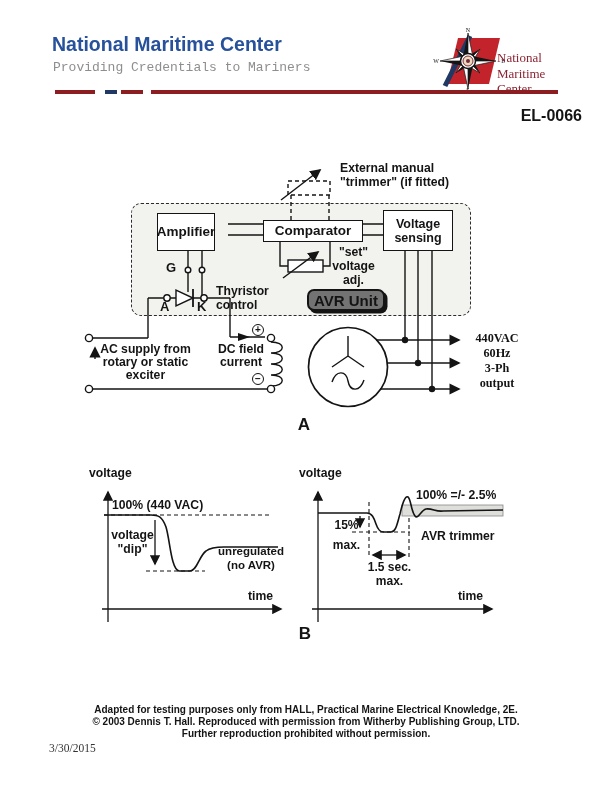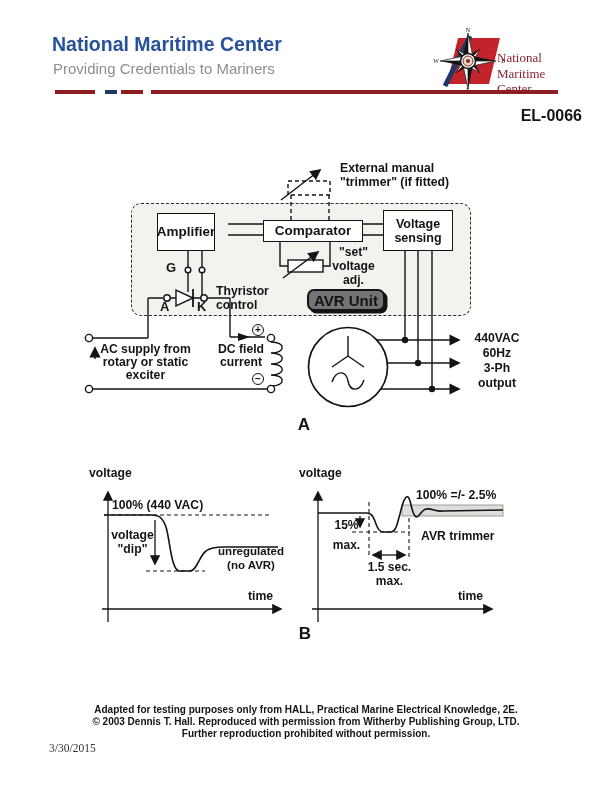--- a/index.html
+++ b/index.html
@@ -11,21 +11,21 @@
   .page{position:relative;width:612px;height:792px;background:#fff;overflow:hidden;
          font-family:"Liberation Sans",sans-serif;color:var(--ink);}
   .abs{position:absolute;}
   .lbl{position:absolute;font-family:"Liberation Sans",sans-serif;font-weight:700;
        color:var(--ink);white-space:pre-line;font-size:12.2px;line-height:13.5px;}
   .ctr{text-align:center;}
   .box{position:absolute;background:#fff;border:1.5px solid var(--ink);
        display:flex;align-items:center;justify-content:center;text-align:center;
        font-weight:700;color:var(--ink);font-size:13.5px;line-height:14px;white-space:pre-line;}
   .org-title{position:absolute;left:52px;top:33px;font-size:19.5px;font-weight:700;color:var(--header-blue);}
-  .tagline{position:absolute;left:53px;top:60px;font-size:15px;color:var(--tagline-gray);}
+  .tagline{position:absolute;left:53px;top:60px;font-size:13px;color:var(--tagline-gray);font-family:Liberation Mono, monospace;}
   .logo-text{position:absolute;left:497px;top:38px;font-family:"Liberation Serif",serif;
              font-size:13px;line-height:15.5px;color:var(--logo-text-red);white-space:pre-line;margin-top:12px;}
   .divider{position:absolute;left:55px;top:90px;width:503px;height:4px;
     background:linear-gradient(to right,
       var(--divider-red) 0%,var(--divider-red) 7.9%,#fff 7.9%,#fff 9.9%,
       var(--divider-blue) 9.9%,var(--divider-blue) 12.3%,#fff 12.3%,#fff 13.1%,
       var(--divider-red) 13.1%,var(--divider-red) 17.5%,#fff 17.5%,#fff 19.1%,
       var(--divider-red) 19.1%,var(--divider-red) 100%);}
   .doc-code{position:absolute;left:0;top:107px;width:582px;text-align:right;
             font-size:16px;font-weight:700;color:var(--ink);padding-left:28px;}
@@ -177,21 +177,21 @@
   <div class="lbl" style="left:166px;top:261px;font-size:13px;">G</div>
   <div class="lbl" style="left:160px;top:300px;font-size:13px;">A</div>
   <div class="lbl" style="left:197px;top:300px;font-size:13px;">K</div>
   <div class="lbl ctr" style="left:93px;top:343px;width:105px;line-height:13.2px;">AC supply from
 rotary or static
 exciter</div>
   <div class="lbl ctr" style="left:214px;top:343px;width:54px;line-height:13.2px;">DC field
 current</div>
   <div class="term-sign" style="left:252px;top:324px;">+</div>
   <div class="term-sign" style="left:252px;top:373px;">−</div>
-  <div class="lbl ctr" style="left:468px;top:331px;width:58px;line-height:15px;">440VAC
+  <div class="lbl ctr" style="left:468px;top:331px;width:58px;line-height:15px;font-family:Liberation Serif, serif;">440VAC
 60Hz
 3-Ph
 output</div>
   <div class="lbl ctr big-letter" style="left:287px;top:418px;width:34px;">A</div>
 
   <div class="lbl" style="left:89px;top:467px;">voltage</div>
   <div class="lbl" style="left:112px;top:499px;">100% (440 VAC)</div>
   <div class="lbl ctr" style="left:109px;top:529px;width:47px;">voltage
 "dip"</div>
   <div class="lbl ctr" style="left:212px;top:545px;width:78px;font-size:11.5px;">unregulated

